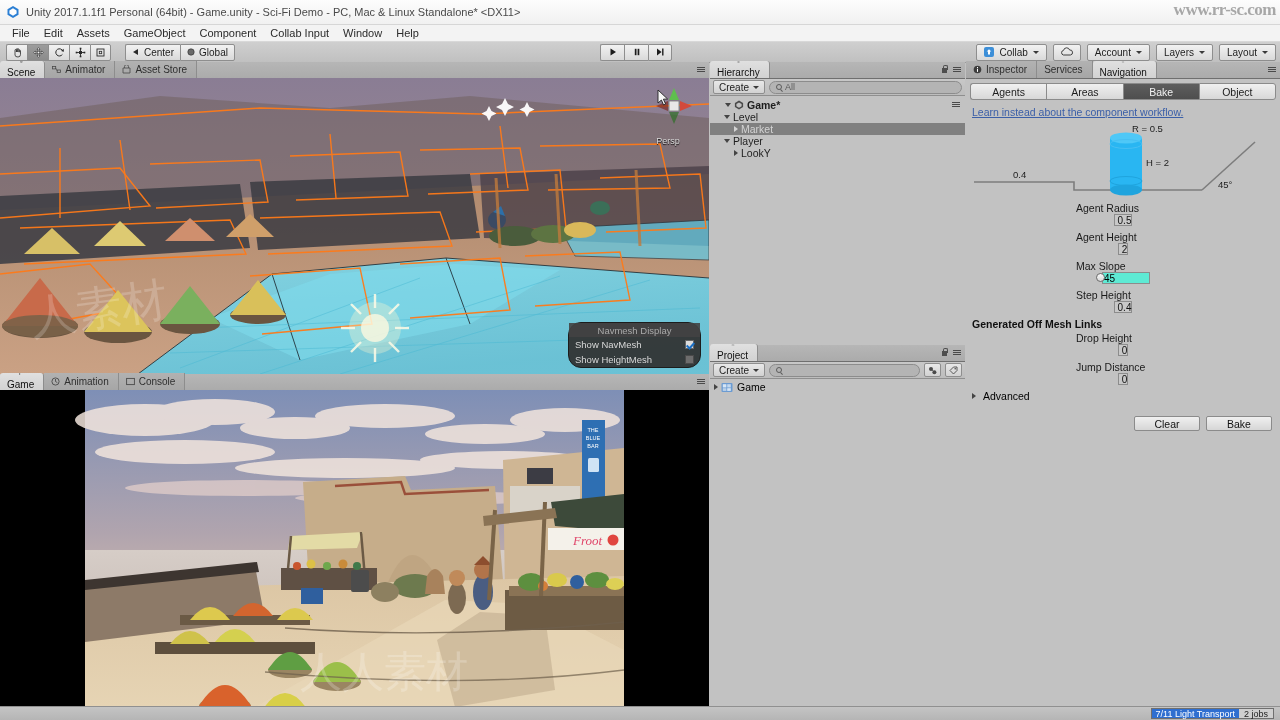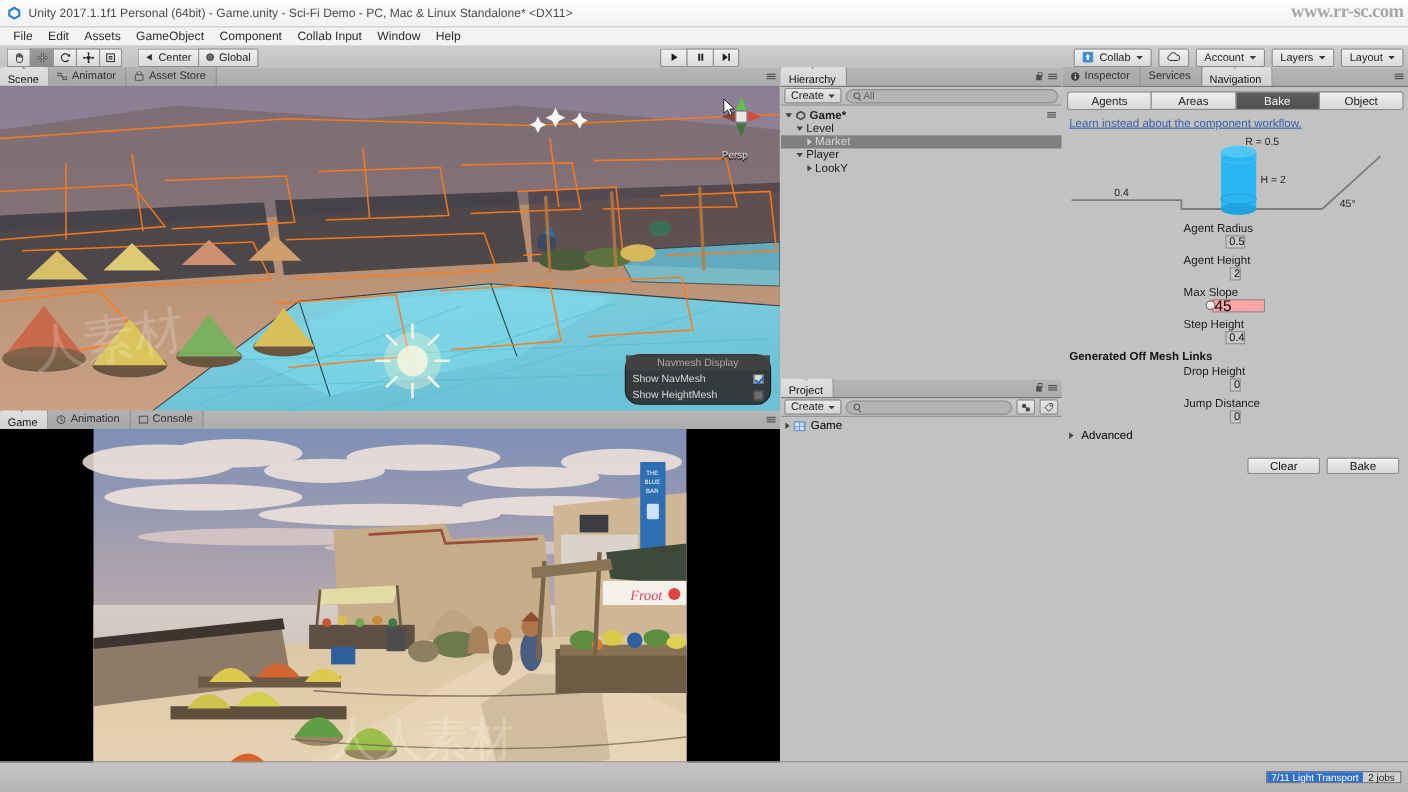--- a/index.html
+++ b/index.html
@@ -167,22 +167,22 @@
   .field-input {
     flex: 1; height: 12px; background: #c8c8c8; border: 1px solid #8c8c8c;
     font-size: 10px; color: #111; padding-left: 3px; line-height: 11px;
   }
   .slider-wrap { flex:1; display:flex; align-items:center; gap:6px; }
   .slider-track { flex:1; height:2px; background:#6b6b6b; position:relative; }
   .slider-knob {
     position:absolute; top:-4px; width:9px; height:9px; border-radius:50%;
     background: linear-gradient(#fafafa,#d9d9d9); border:1px solid #6b6b6b;
   }
-  .slider-num { width:48px; height:12px; background:#fca5a5; border:1px solid #8c8c8c;
-    font-size:14px; padding-left:1px; line-height:11px; }
+  .slider-num { width:48px; height:12px; background:#5eead4; border:1px solid #8c8c8c;
+    font-size:10px; padding-left:1px; line-height:11px; }
   .fold-row { display:flex; align-items:center; gap:4px; margin: 6px 0 0 6px; font-size:10.5px; }
   .btn-row { display:flex; justify-content:flex-end; gap: 6px; margin: 14px 8px 0 0; padding-left: 25px; }
   .big-btn {
     width: 66px; height: 15px; display:flex; align-items:center; justify-content:center;
     background: linear-gradient(#f0f0f0,#d6d6d6); border:1px solid #8b8b8b; border-radius:2px;
     font-size:10.5px; color:#111; cursor:default;
   }
 
   
   #sceneview { left: 0; top: 62px; width: 709px; height: 312px; }
@@ -229,21 +229,21 @@
     height: 13px; padding: 0 5px; display:flex;align-items:center;
     background: linear-gradient(#e9e9e9,#d3d3d3); border:1px solid #8e8e8e;
     border-right-width:0; font-size:10px; color:#1b1b1b; cursor:default;
   }
   .gv-tbtn:first-child { border-radius:2px 0 0 2px; }
   .gv-tbtn:last-child { border-right-width:1px; border-radius:0 2px 2px 0; }
   .game-canvas { position:absolute; left:0; right:0; top:16px; bottom:0; background:#000; overflow:hidden; }
 
   
   .statusbar {
-    position: absolute; left:0; bottom:0; width:1280px; height:28px;
+    position: absolute; left:0; bottom:0; width:1280px; height:14px;
     background: linear-gradient(#c4c4c4,#b5b5b5); border-top:1px solid #909090;
     display:flex; align-items:center;
   }
   .prog-wrap {
     position:absolute; right: 6px; display:flex; align-items:center;
     height: 11px; border:1px solid #6f6f6f; background:#cfcfcf; font-size:9px;
   }
   .prog-fill { background:#2f6fd0; color:#fff; padding:0 4px; height:100%; display:flex;align-items:center; }
   .prog-rest { padding:0 5px; color:#222; height:100%; display:flex;align-items:center; }
 
@@ -882,21 +882,21 @@
         <span>Create</span>
         <span class="caret-sm"></span>
       </div>
       <div class="search-field">
         <span class="mag"></span>
         <span>All</span>
       </div>
     </div>
 
     <div class="tree" style="position:absolute;left:0;right:0;top:35px;bottom:0;background:#c2c2c2">
-      <div class="trow" style="padding-left:4px; height:13px; font-weight:bold">
+      <div class="trow" style="padding-left:15px; height:13px; font-weight:bold">
         <span class="tri open"></span>
         <span class="unity-cube">
           <svg width="10" height="10" viewBox="0 0 10 10">
               <polygon points="5,0.6 9.1,3 9.1,7 5,9.4 0.9,7 0.9,3" fill="#4a4a4a"></polygon>
               <polygon points="5,2.4 7.6,3.9 7.6,6.3 5,7.8 2.4,6.3 2.4,3.9" fill="#c2c2c2"></polygon>
             </svg>
         </span>
         <span>Game*</span>
         <span class="menu-ico" style="margin-left:auto;margin-right:4px">
             <i></i>

